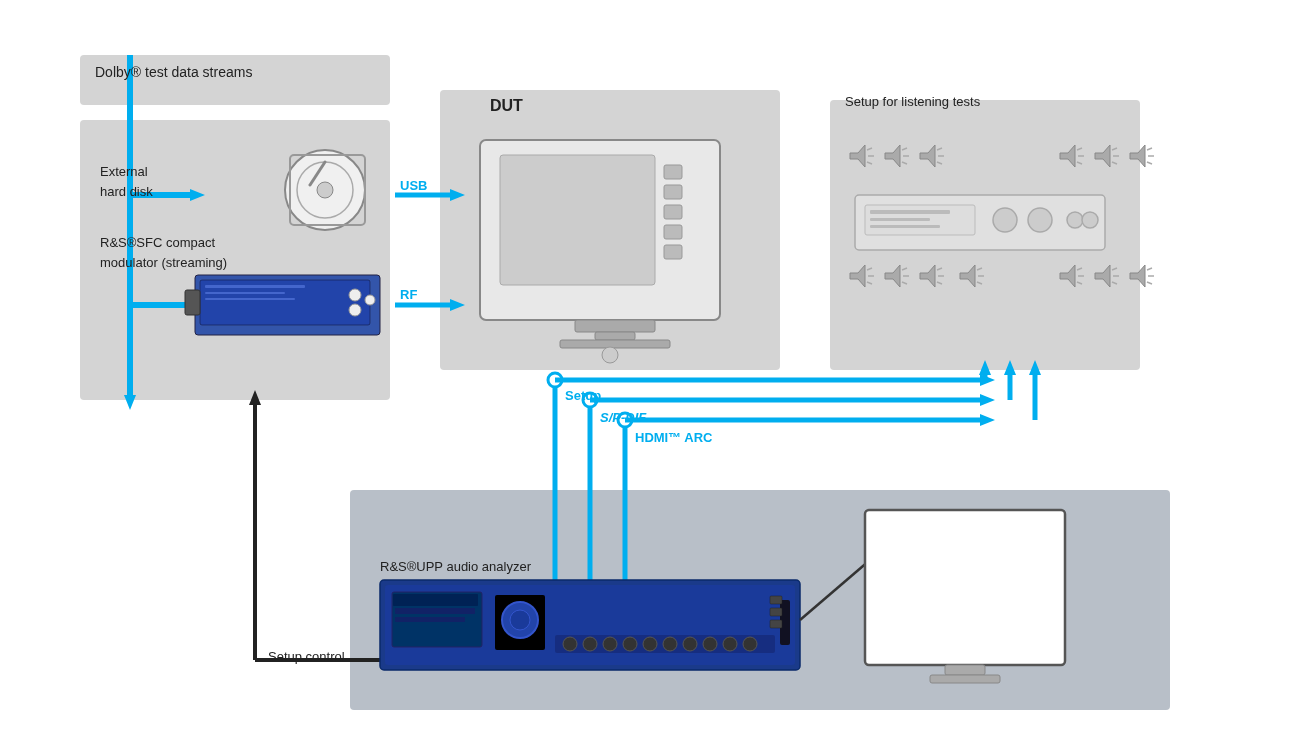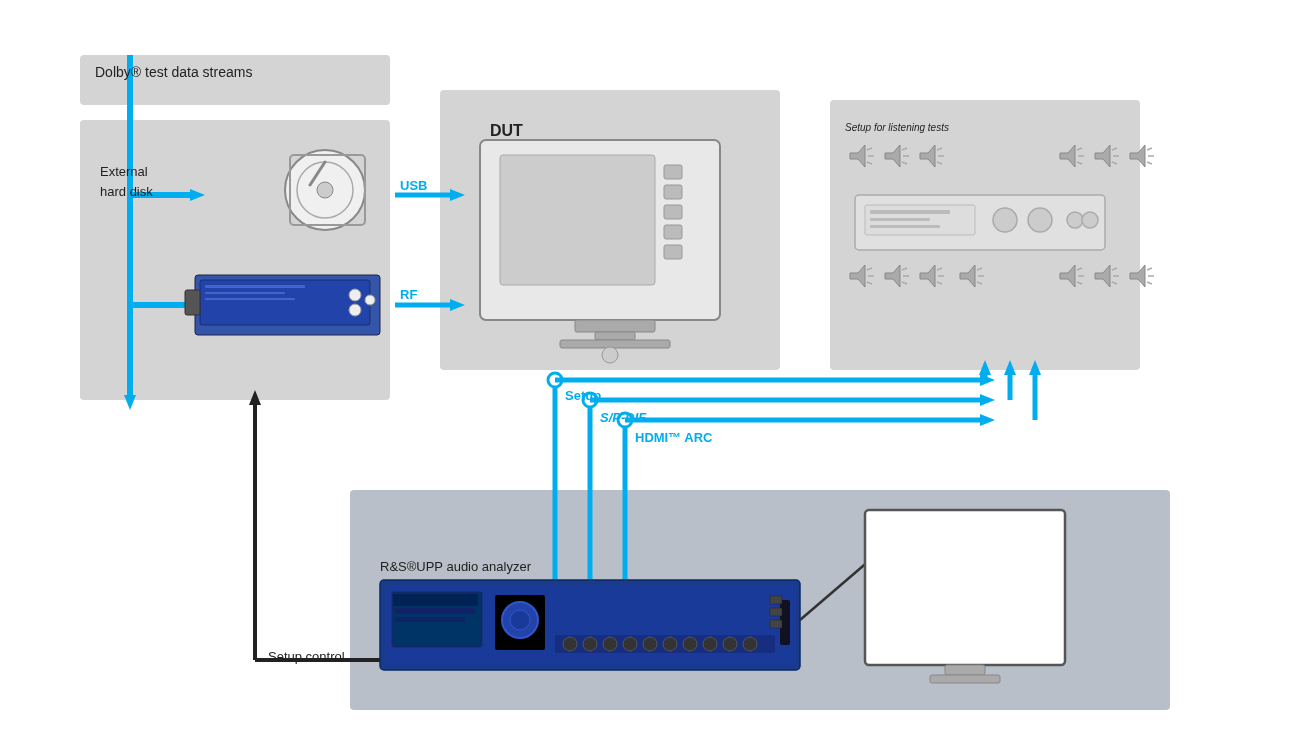--- a/index.html
+++ b/index.html
@@ -299,24 +299,28 @@
 
   </svg>
 
   <div class="label" style="top:63px; left:95px; font-size:14px;">Dolby® test data streams</div>
 
   <div class="label" style="top:162px; left:100px; font-size:13px; line-height:1.5;">
     <span style="white-space:pre-wrap;">External
 hard disk</span>
   </div>
 
-
-  <div class="label" style="top:95px; left:490px; font-size:16px; font-weight:bold;margin-top:25px;">DUT</div>
-
-  <div class="label" style="top:121px; left:845px; font-size:10px;font-style:italic;">Setup for listening tests</div>
+  <div class="label" style="top:233px; left:100px; font-size:13px; line-height:1.5;">
+    <span style="white-space:pre-wrap;">R&amp;S®SFC compact
+modulator (streaming)</span>
+  </div>
+
+  <div class="label" style="top:95px; left:490px; font-size:16px; font-weight:bold;">DUT</div>
+
+  <div class="label" style="top:93px; left:845px; font-size:13px;">Setup for listening tests</div>
 
   <div class="label-blue" style="top:178px; left:400px; font-size:13px;text-align:right;">USB</div>
 
   <div class="label-blue" style="top:287px; left:400px; font-size:13px;">RF</div>
 
   <div class="label-blue" style="top:388px; left:565px; font-size:13px;">Setup</div>
 
   <div class="label-blue" style="top:410px; left:600px; font-size:13px;font-style:italic;">S/P-DIF</div>
 
   <div class="label-blue" style="top:430px; left:635px; font-size:13px;">HDMI™ ARC</div>

